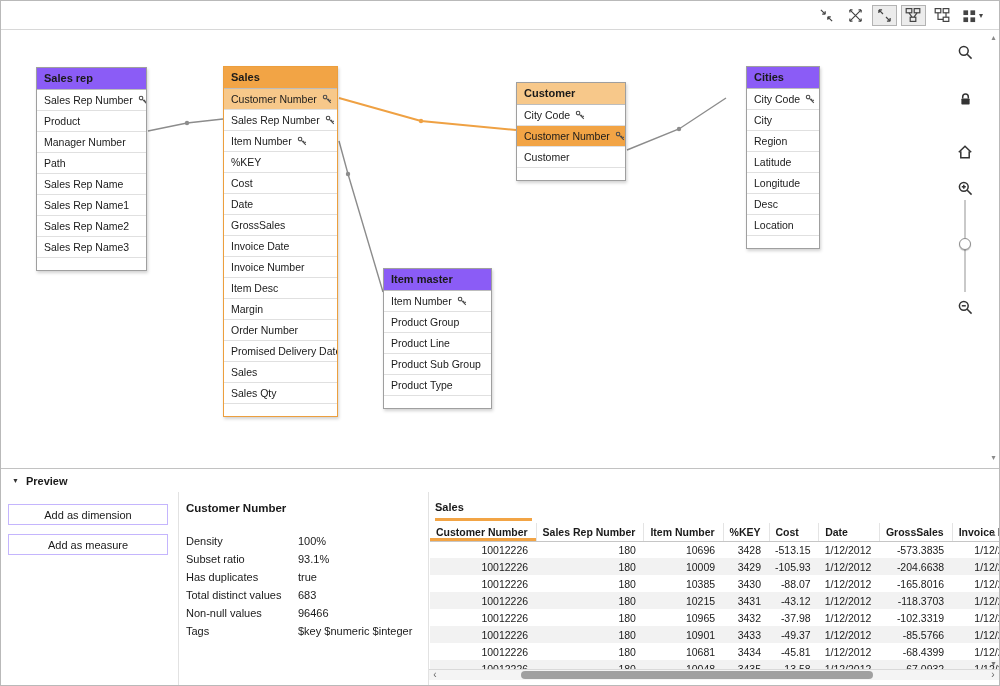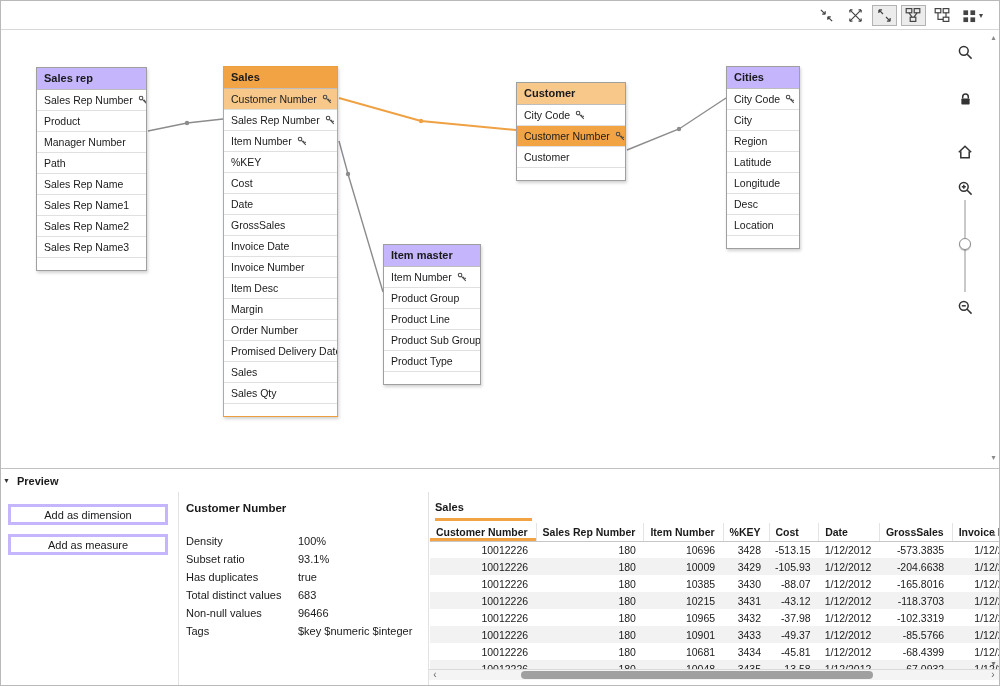--- a/index.html
+++ b/index.html
@@ -17,21 +17,21 @@
   .tb-btn .chev{font-size:8px;color:#444}
 
   
   .canvas{position:absolute;left:0;top:28px;width:998px;height:439px;background:#fff;
     border-top:1px solid #d8d8d8;overflow:hidden}
   .wires{position:absolute;left:0;top:0}
   .model-table{position:absolute;background:#fff;border:1px solid #9f9f9f;
     box-shadow:1px 2px 3px rgba(0,0,0,.18);padding-bottom:12px}
   .model-table.selected{border-color:#ec9f3e}
   .mt-header{height:22px;line-height:21px;padding:0 7px;font-size:11px;font-weight:bold;
-    border-bottom:1px solid #bdbdbd;background:#c4b5fd;white-space:nowrap;overflow:hidden}
+    border-bottom:1px solid #bdbdbd;background:#8b5cf6;white-space:nowrap;overflow:hidden}
   .selected>.mt-header{background:#f2a445}
   .selected-light>.mt-header{background:#f7c88a}
   .mt-field{height:21px;padding:0 7px;font-size:10.5px;display:flex;align-items:center;gap:5px;
     border-bottom:1px solid #e0e0e0;background:#fff;white-space:nowrap;overflow:hidden}
   .mt-field.hl-light{background:#f7c88a}
   .mt-field.hl-dark{background:#f2a445}
   .mt-field .key{display:flex;align-items:center}
 
   
   .side-tools{position:absolute;right:22px;top:0;width:24px;height:100%}
@@ -39,25 +39,25 @@
   .zoom-slider{position:absolute;left:2px;top:170px;width:20px;height:92px}
   .zs-track{position:absolute;left:9px;top:0;width:2px;height:92px;background:#c9c9c9}
   .zs-thumb{position:absolute;left:4px;top:38px;width:12px;height:12px;border-radius:50%;
     background:#fff;border:1px solid #8d8d8d;box-shadow:0 1px 1px rgba(0,0,0,.25)}
   .vlane{position:absolute;right:0;top:0;width:11px;height:100%}
   .vlane .chev{position:absolute;left:1px;font-size:8px;color:#8a8a8a;width:9px;text-align:center}
   .vlane .up{top:3px}.vlane .down{bottom:6px}
 
   
   .preview{position:absolute;left:0;top:467px;width:998px;height:217px;border-top:1px solid #c2c2c2;background:#fff}
-  .preview-header{height:23px;display:flex;align-items:center;gap:7px;padding-left:2px;font-size:11px;font-weight:bold}
+  .preview-header{height:23px;display:flex;align-items:center;gap:7px;padding-left:11px;font-size:11px;font-weight:bold}
   .preview-header .tri{font-size:7px;color:#333}
   .preview-body{position:absolute;left:0;top:23px;right:0;bottom:0}
   .actions{position:absolute;left:7px;top:12px;width:160px}
-  .btn{display:block;height:21px;width:160px;border:3px solid #c4b5fd;background:#fff;
+  .btn{display:block;height:21px;width:160px;border:1px solid #c4b5fd;background:#fff;
     font-size:11px;font-family:inherit;margin-bottom:9px;color:#1a1a1a}
   .vdiv{position:absolute;top:0;bottom:0;width:1px;background:#e2e2e2}
   .stats{position:absolute;left:185px;top:10px;width:235px;font-size:11px}
   .stats h3{font-size:11.5px;margin-bottom:15px;font-weight:bold}
   .stat-row{display:flex;height:18px;align-items:flex-end}
   .stat-label{width:112px}
   .stat-value{flex:1}
   .tablewrap{position:absolute;left:427px;top:0;right:0;bottom:0;border-left:1px solid #e2e2e2;overflow:hidden}
   .tp-title{display:inline-block;margin:9px 0 0 6px;padding-bottom:5px;width:97px;
     font-size:11px;font-weight:bold;border-bottom:3px solid #f2a445}
@@ -310,21 +310,21 @@
                 <circle cx="4.3" cy="4.3" r="2.5"></circle>
                 <path d="M6.2 6.2 L12.3 12.3 M10.3 10.3 l2 -2 M8.4 8.4 l1.6 -1.6"></path>
               </g>
             </svg>
           </span>
         </div>
         <div class="mt-field">
           <span>Customer</span>
         </div>
       </div>
-      <div class="model-table plain" style="left: 725px; top: 36px; width: 74px;">
+      <div class="model-table plain" style="left: 745px; top: 36px; width: 74px;">
         <div class="mt-header">Cities</div>
         <div class="mt-field">
           <span>City Code</span>
           <span class="key">
             <svg width="10" height="10" viewBox="0 0 14 14">
               <g fill="none" stroke="#4a4a4a" stroke-width="1.5">
                 <circle cx="4.3" cy="4.3" r="2.5"></circle>
                 <path d="M6.2 6.2 L12.3 12.3 M10.3 10.3 l2 -2 M8.4 8.4 l1.6 -1.6"></path>
               </g>
             </svg>
@@ -342,21 +342,21 @@
         <div class="mt-field">
           <span>Longitude</span>
         </div>
         <div class="mt-field">
           <span>Desc</span>
         </div>
         <div class="mt-field">
           <span>Location</span>
         </div>
       </div>
-      <div class="model-table plain" style="left: 382px; top: 214px; width: 98px;">
+      <div class="model-table plain" style="left: 382px; top: 238px; width: 109px;">
         <div class="mt-header">Item master</div>
         <div class="mt-field">
           <span>Item Number</span>
           <span class="key">
             <svg width="10" height="10" viewBox="0 0 14 14">
               <g fill="none" stroke="#4a4a4a" stroke-width="1.5">
                 <circle cx="4.3" cy="4.3" r="2.5"></circle>
                 <path d="M6.2 6.2 L12.3 12.3 M10.3 10.3 l2 -2 M8.4 8.4 l1.6 -1.6"></path>
               </g>
             </svg>

